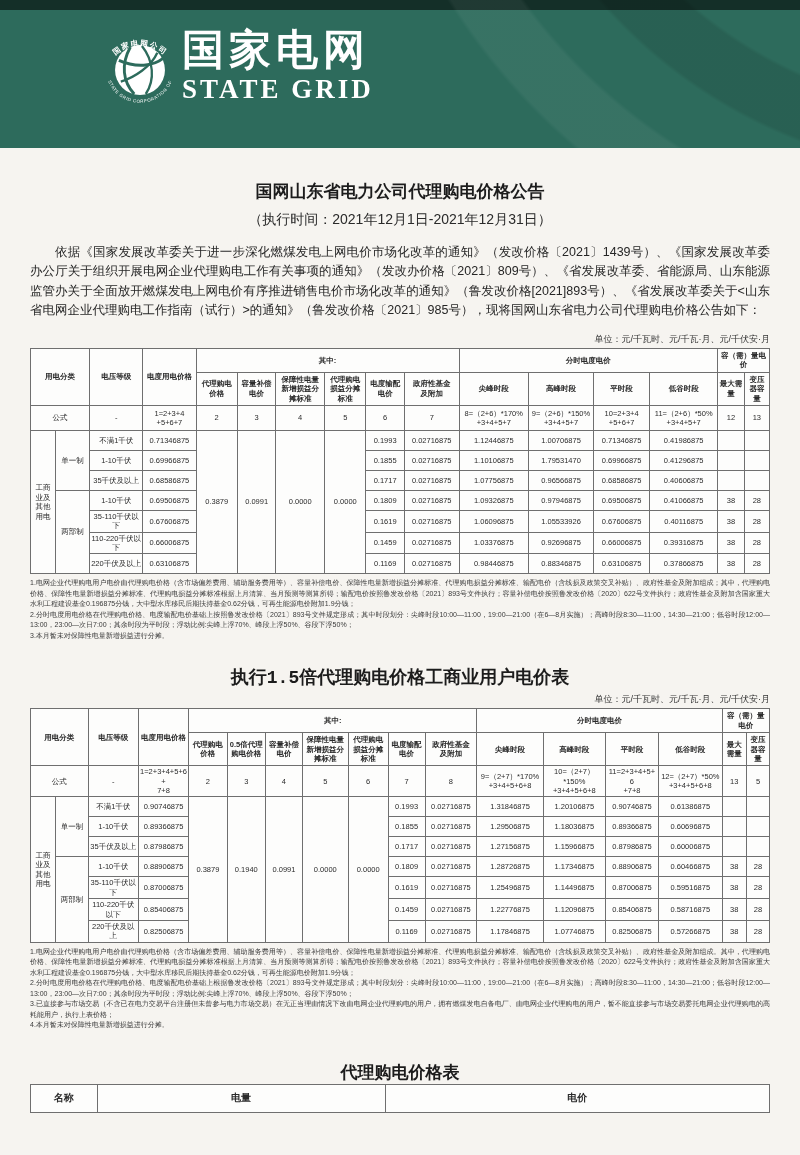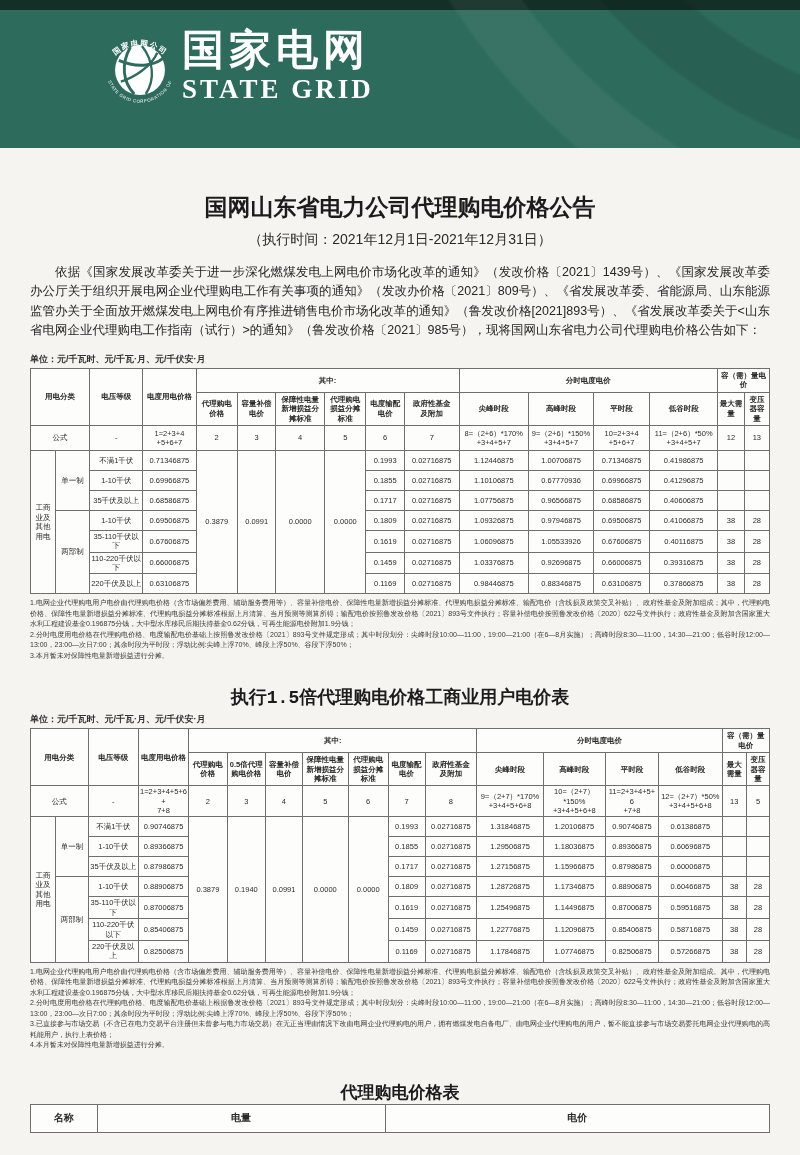--- a/index.html
+++ b/index.html
@@ -15,29 +15,29 @@
         transparent 58%, rgba(0,0,0,0.10) 58.5% 66%,
         transparent 66.5% 74%, rgba(255,255,255,0.05) 74.5% 82%,
         transparent 82.5%);}
   .emblem{position:absolute;left:92px;top:22px;}
   .wordmark{position:absolute;left:182px;top:28px;color:#fff;}
   .wm-cn{font-size:42px;font-weight:bold;letter-spacing:5px;line-height:1.05;}
   .wm-en{font-family:"Liberation Serif","DejaVu Serif",serif;font-size:27px;font-weight:bold;letter-spacing:3px;margin-top:2px;}
 
   
   .sheet{padding:0 30px 26px 30px;}
-  .doc-title{margin-top:44px;text-align:center;font-size:23px;font-weight:bold;color:#1c1c1c;}
+  .doc-title{margin-top:32px;text-align:center;font-size:17px;font-weight:bold;color:#1c1c1c;}
   .doc-sub{text-align:center;font-size:14px;color:#2a2a2a;margin-top:8px;}
   .intro{margin-top:14px;font-size:12.5px;line-height:1.55;text-align:justify;text-indent:2em;color:#262626;}
 
   .sec-title{text-align:center;font-weight:bold;color:#1c1c1c;}
   .sec-title.t1{font-size:18px;margin-top:18px;}
   .sec-title.t2{font-size:18px;margin-top:24px;font-family:Liberation Mono, monospace;}
   .sec-title.t3{font-size:17px;margin-top:30px;}
-  .unit{ font-size:9px;color:#333;margin:4px 0 2px 0;font-weight:bold;}
+  .unit{ text-align:right;font-size:9px;color:#333;margin:4px 0 2px 0;}
 
   table{width:100%;border-collapse:collapse;table-layout:fixed;background:#fdfdfc;border:1.5px solid #555;}
   th,td{border:1px solid #6f6f6f;text-align:center;vertical-align:middle;padding:1px 1px;color:#2b2b2b;word-wrap:break-word;}
   .price-tbl{font-size:7.5px;line-height:1.25;}
   .price-tbl thead th{font-weight:bold;padding:2px 1px;}
   .price-tbl tbody td{height:17px;}
   .price-tbl tbody tr.frow td{height:22px;}
   .ptable3{font-size:10px;}
   .ptable3 th,.ptable3 td{height:25px;}
   .ptable3 thead th{font-weight:bold;}
@@ -164,21 +164,21 @@
             <td>0.41986875</td>
             <td></td>
             <td></td>
           </tr>
           <tr>
             <td>1-10千伏</td>
             <td>0.69966875</td>
             <td>0.1855</td>
             <td>0.02716875</td>
             <td>1.10106875</td>
-            <td>0.67770936</td>
+            <td>1.79531470</td>
             <td>0.69966875</td>
             <td>0.41296875</td>
             <td></td>
             <td></td>
           </tr>
           <tr>
             <td>35千伏及以上</td>
             <td>0.68586875</td>
             <td>0.1717</td>
             <td>0.02716875</td>

